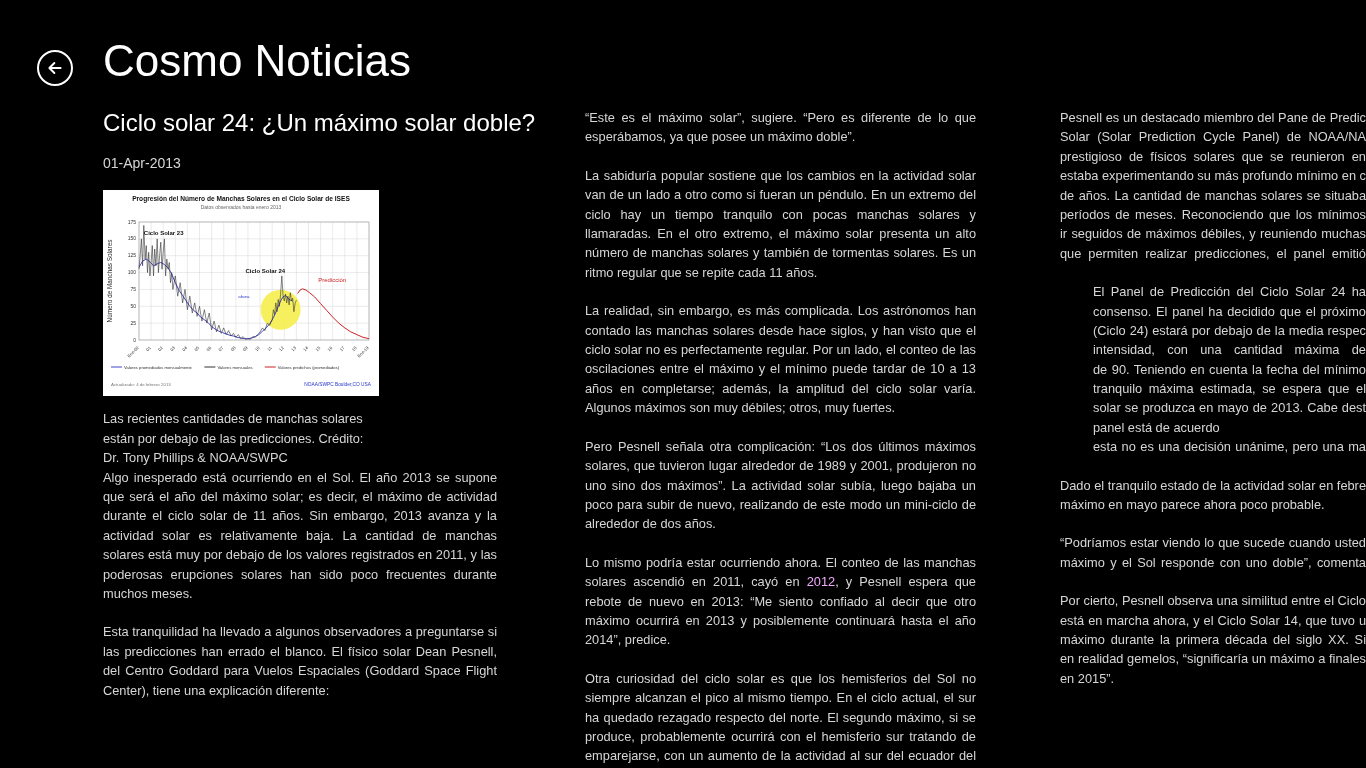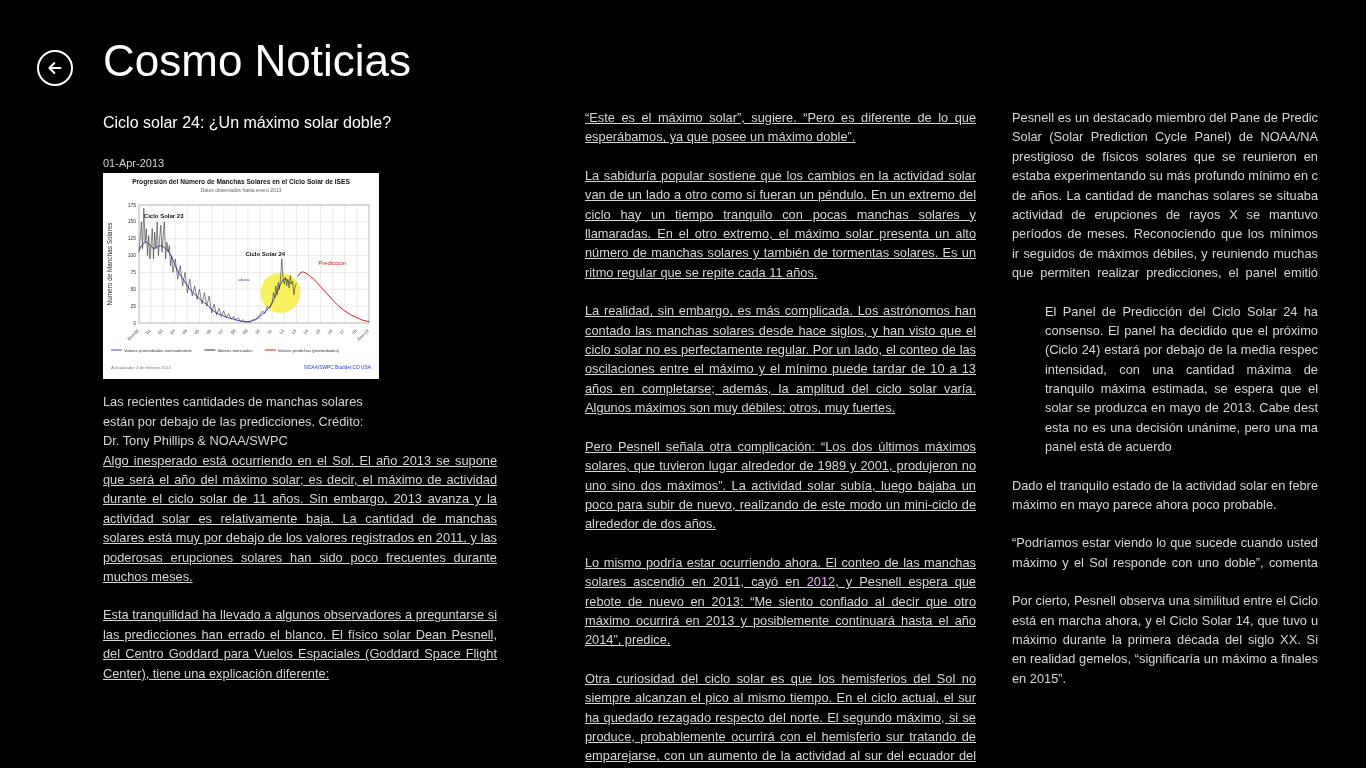--- a/index.html
+++ b/index.html
@@ -13,33 +13,33 @@
           justify-content:center; padding:0; }
   .back svg { width:20px; height:20px; display:block; }
 
   .apptitle { position:absolute; left:103px; top:36px; font-size:44px;
               font-weight:300; color:#fff; white-space:nowrap; }
 
   .col { position:absolute; top:108px; color:#d6d6d6; font-size:12.8px;
          line-height:19.4px; }
   .col1 { left:103px; width:394px; }
   .col2 { left:585px; width:391px; }
-  .col3 { left:1012px; width:306px; }
+  .col3 { left:1060px; width:306px; }
 
-  .arttitle { font-size:16px; font-weight:300; color:#fff; line-height:30px;
+  .arttitle { font-size:24px; font-weight:300; color:#fff; line-height:30px;
               margin-bottom:16px; white-space:nowrap; }
-  .date { font-size:11px; }
+  .date { font-size:14px; margin-bottom:17px; }
 
   .chartbox { width:276px; height:206px; background:#fff; margin-bottom:13px; }
   .chartbox svg { display:block; }
   .chartbox text { font-family:"Liberation Sans", sans-serif; }
 
   .caption { width:265px; text-align:left; }
 
-  .para { margin:0 0 19px 0; text-align:justify;text-decoration:underline; }
+  .para { margin:0 0 19px 0; text-align:justify; }
   .para:last-child { margin-bottom:0; }
   .link { color:#9593c8; cursor:pointer; }
 
   .block { margin-bottom:19px; }
   .block.indent { padding-left:33px; }
   .line { text-align:justify; text-align-last:justify; height:19.4px;
           overflow:hidden; }
   .line.endline { text-align-last:left; }
 </style>
 </head>
@@ -155,34 +155,34 @@
       <p class="para"><span>Otra curiosidad del ciclo solar es que los hemisferios del Sol no siempre alcanzan el pico al mismo tiempo. En el ciclo actual, el sur ha quedado rezagado respecto del norte. El segundo máximo, si se produce, probablemente ocurrirá con el hemisferio sur tratando de emparejarse, con un aumento de la actividad al sur del ecuador del Sol.</span></p>
     </div>
 
   <div class="col col3" id="col3-lines">
       <div class="block">
         <div class="line">Pesnell es un destacado miembro del Pane de Predic</div>
         <div class="line">Solar (Solar Prediction Cycle Panel) de NOAA/NA</div>
         <div class="line">prestigioso de físicos solares que se reunieron en 2006</div>
         <div class="line">estaba experimentando su más profundo mínimo en c</div>
         <div class="line">de años. La cantidad de manchas solares se situaba cer</div>
-        <div class="line">actividad de erupciones de rayos X se mantuvo</div>
         <div class="line">períodos de meses. Reconociendo que los mínimos pr</div>
         <div class="line">ir seguidos de máximos débiles, y reuniendo muchas o</div>
         <div class="line">que permiten realizar predicciones, el panel emitió esta</div>
       </div>
       <div class="block indent">
         <div class="line">El Panel de Predicción del Ciclo Solar 24 ha lleg</div>
         <div class="line">consenso. El panel ha decidido que el próximo c</div>
         <div class="line">(Ciclo 24) estará por debajo de la media respec</div>
         <div class="line">intensidad, con una cantidad máxima de mancha</div>
+        <div class="line">de 90. Teniendo en cuenta la fecha del mínimo</div>
         <div class="line">tranquilo máxima estimada, se espera que el</div>
         <div class="line">solar se produzca en mayo de 2013. Cabe dest</div>
+        <div class="line endline">panel está de acuerdo</div>
         <div class="line">esta no es una decisión unánime, pero una ma</div>
-        <div class="line endline">panel está de acuerdo</div>
       </div>
       <div class="block">
         <div class="line">Dado el tranquilo estado de la actividad solar en febre</div>
         <div class="line endline">máximo en mayo parece ahora poco probable.</div>
       </div>
       <div class="block">
         <div class="line">“Podríamos estar viendo lo que sucede cuando usted</div>
         <div class="line">máximo y el Sol responde con uno doble”, comenta Pe</div>
       </div>
       <div class="block">

